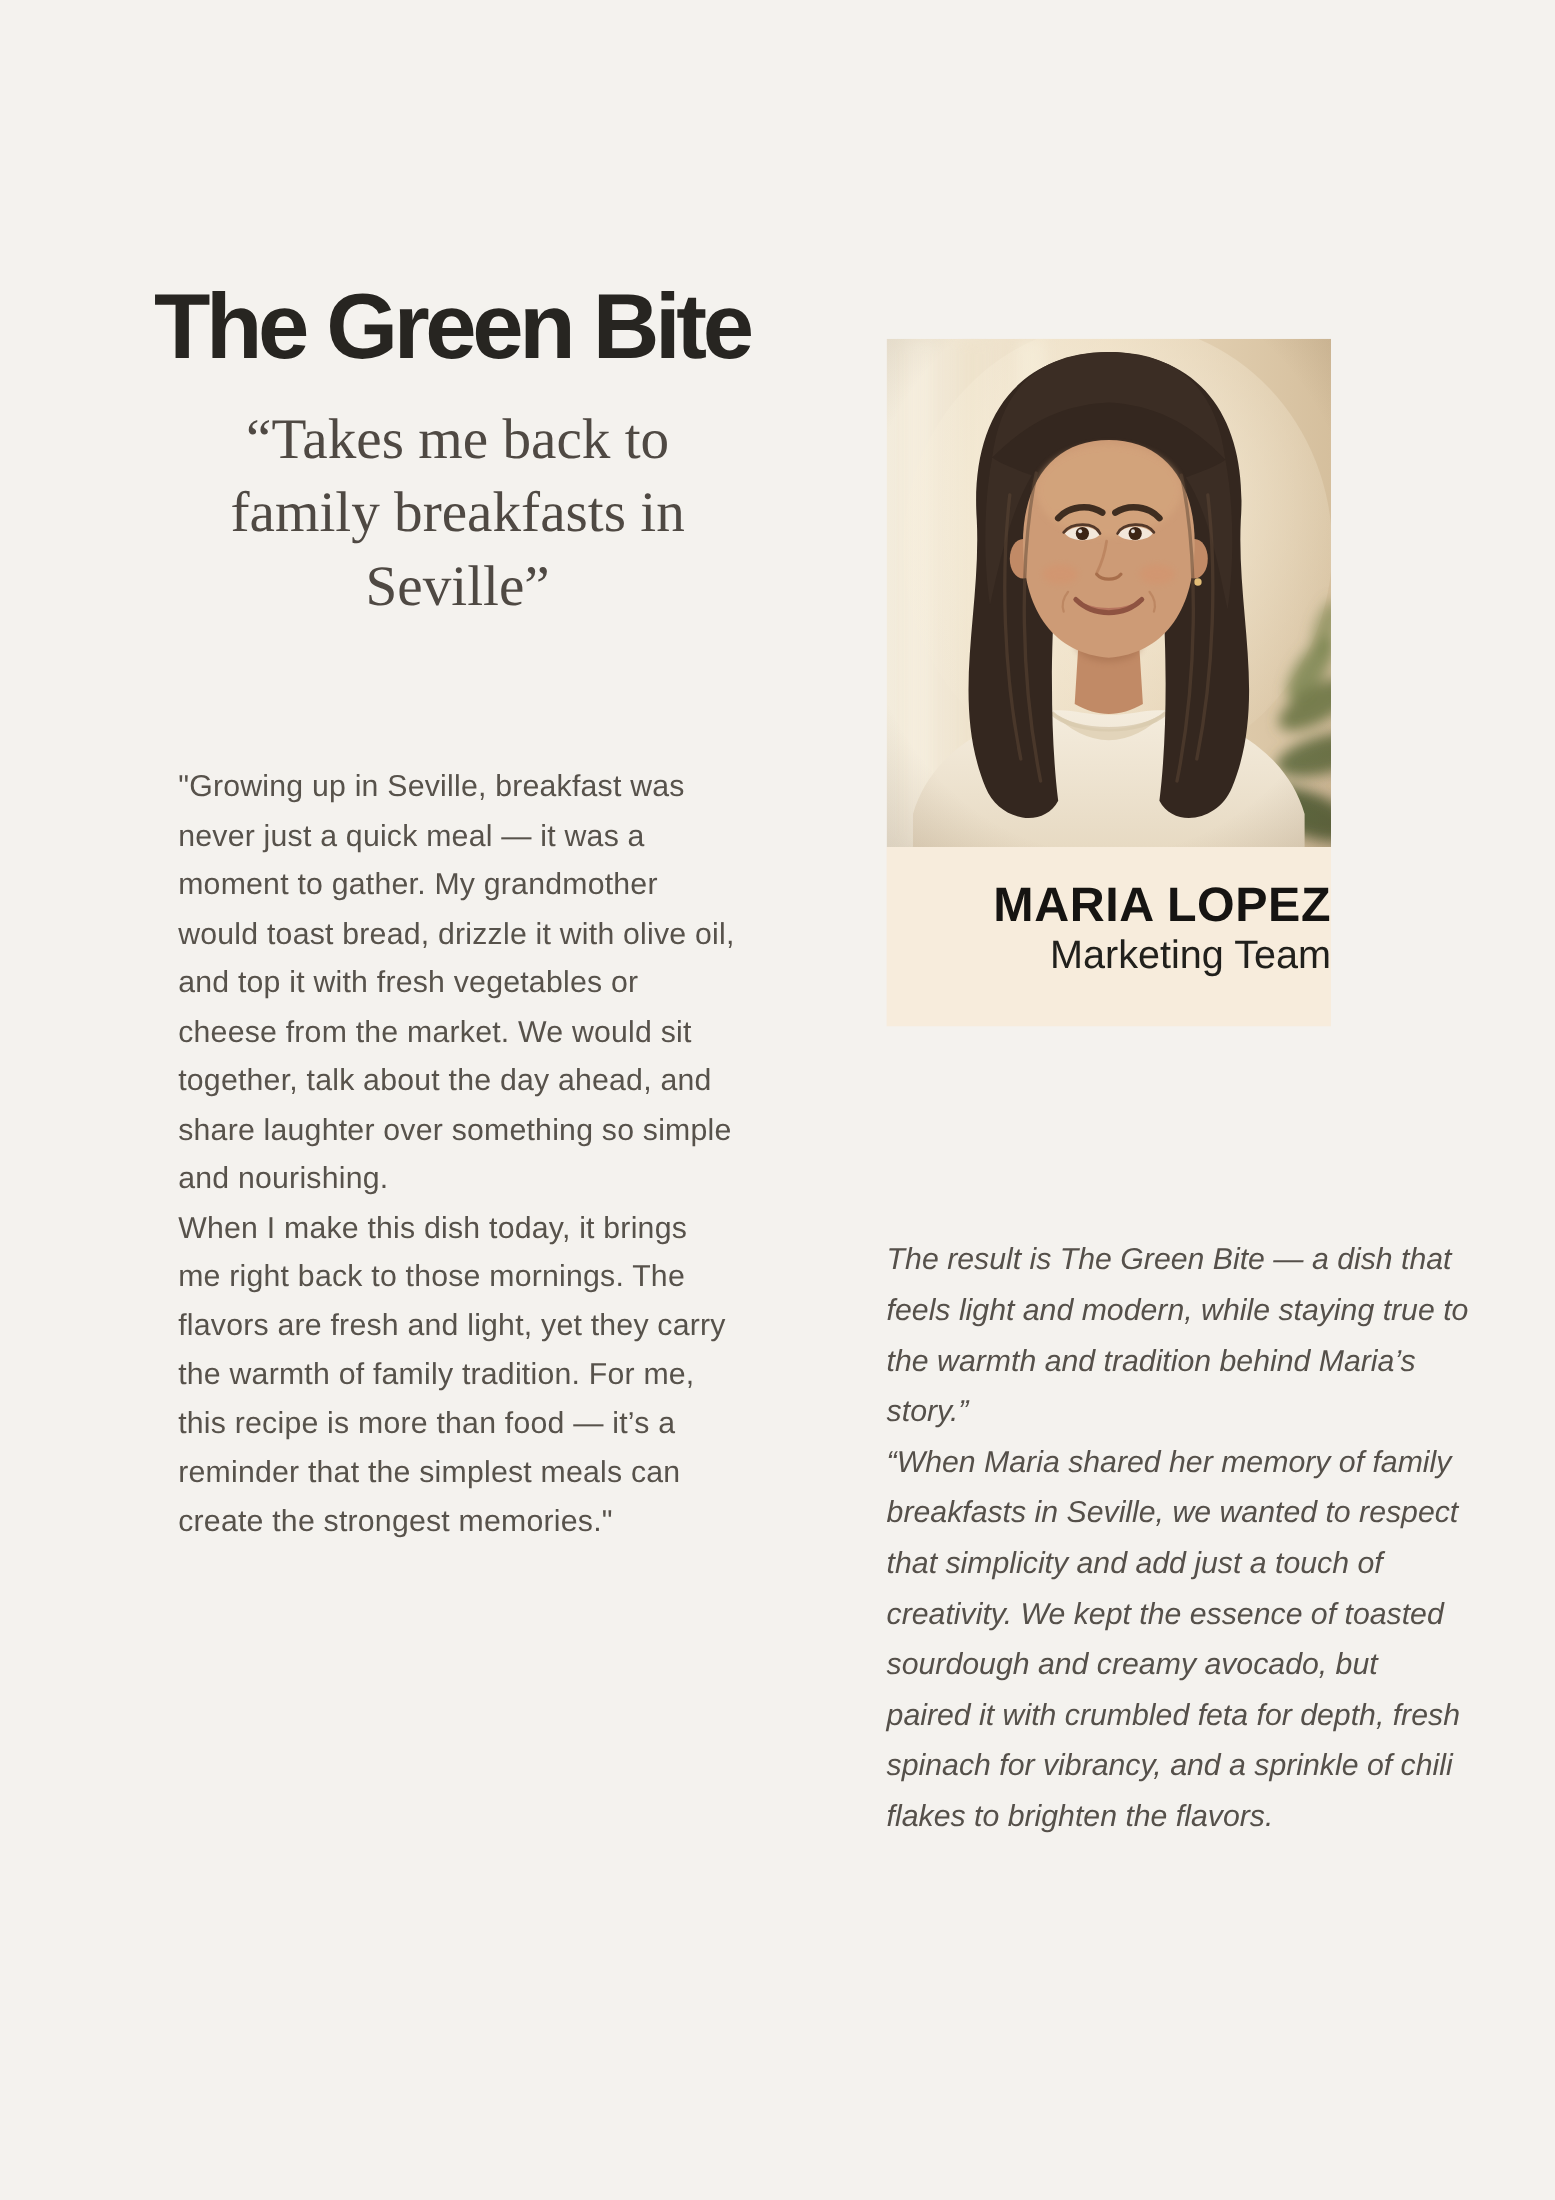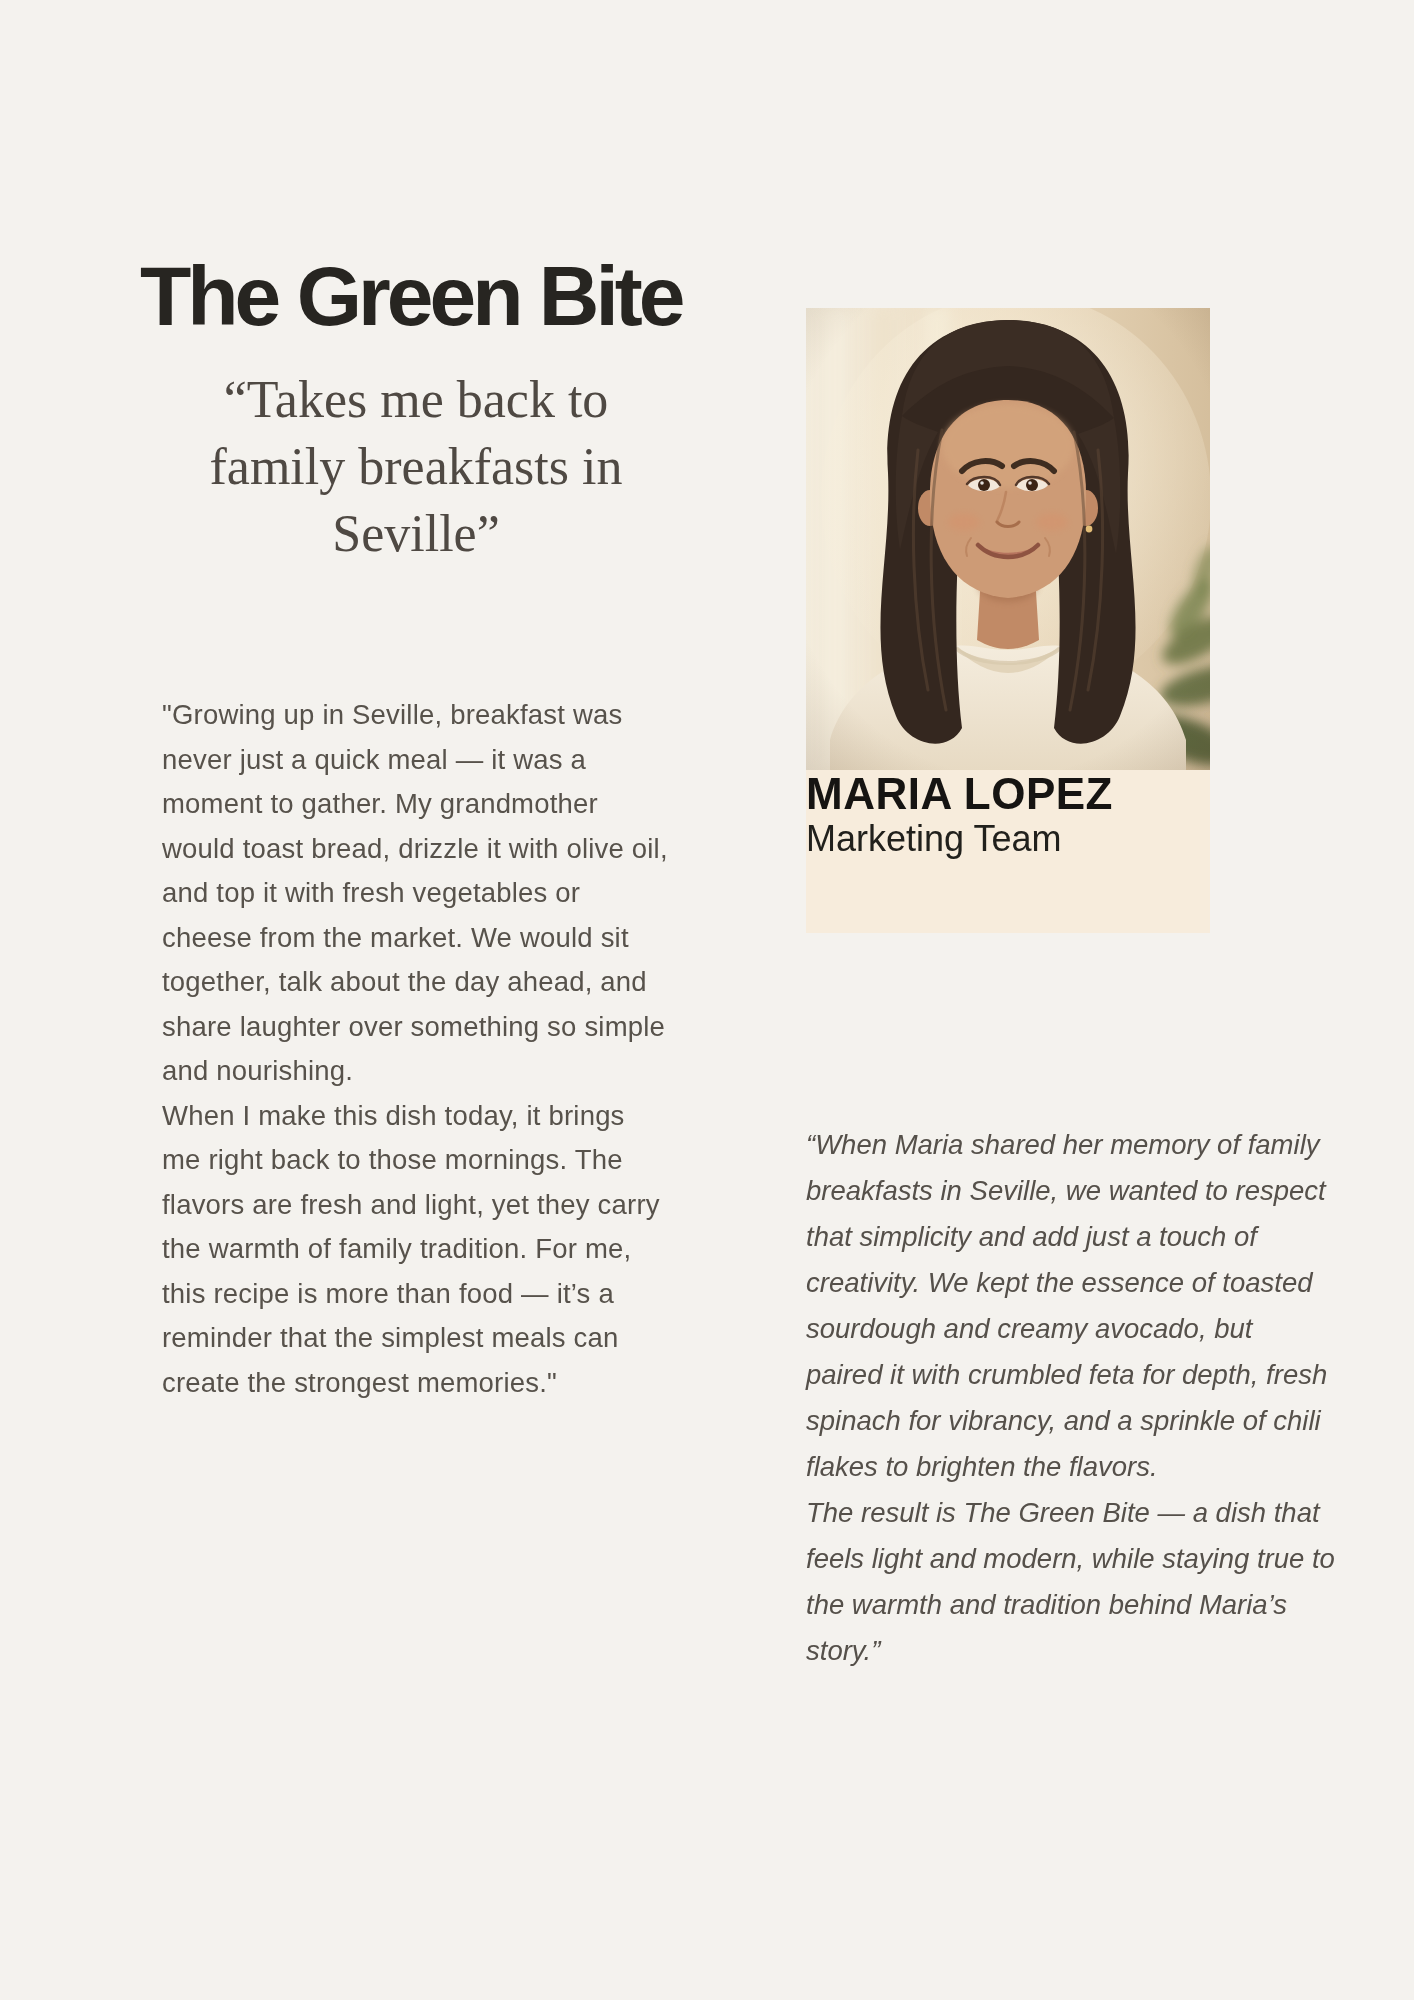--- a/index.html
+++ b/index.html
@@ -49,22 +49,23 @@
     position: absolute;
     left: 806px; top: 308px;
     width: 404px; height: 462px;
     display: block;
   }
   .name-card {
     position: absolute;
     left: 806px; top: 770px;
     width: 404px; height: 163px;
     background: #f7ecdc;
-    text-align: left;
+    text-align: right;
     box-sizing: border-box;
+    padding-top: 29px;
   }
   .profile-name {
     font-size: 44px;
     font-weight: bold;
     letter-spacing: 0.5px;
     color: #161412;
     line-height: 48px;
   }
   .profile-role {
     font-size: 36px;
@@ -214,18 +215,18 @@
     <rect width="404" height="462" fill="url(#vigG)"></rect>
   </svg>
 
   <div class="name-card">
     <div class="profile-name">MARIA LOPEZ</div>
     <div class="profile-role">Marketing Team</div>
   </div>
 
   <div class="culinary-note">
     <div class="note-body">
+      <p>The result is The Green Bite — a dish that feels light and modern, while staying true to the warmth and tradition behind Maria’s story.”</p>
       <p>“When Maria shared her memory of family breakfasts in Seville, we wanted to respect that simplicity and add just a touch of creativity. We kept the essence of toasted sourdough and creamy avocado, but paired it with crumbled feta for depth, fresh spinach for vibrancy, and a sprinkle of chili flakes to brighten the flavors.</p>
-      <p>The result is The Green Bite — a dish that feels light and modern, while staying true to the warmth and tradition behind Maria’s story.”</p>
     </div>
   </div>
 
 </div>
 
 </body></html>

